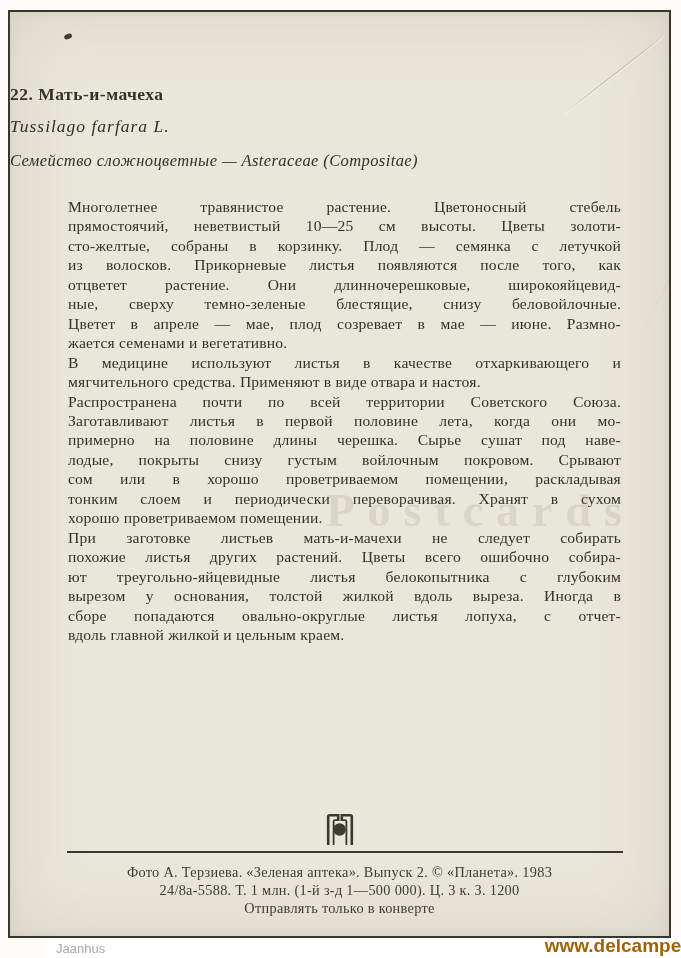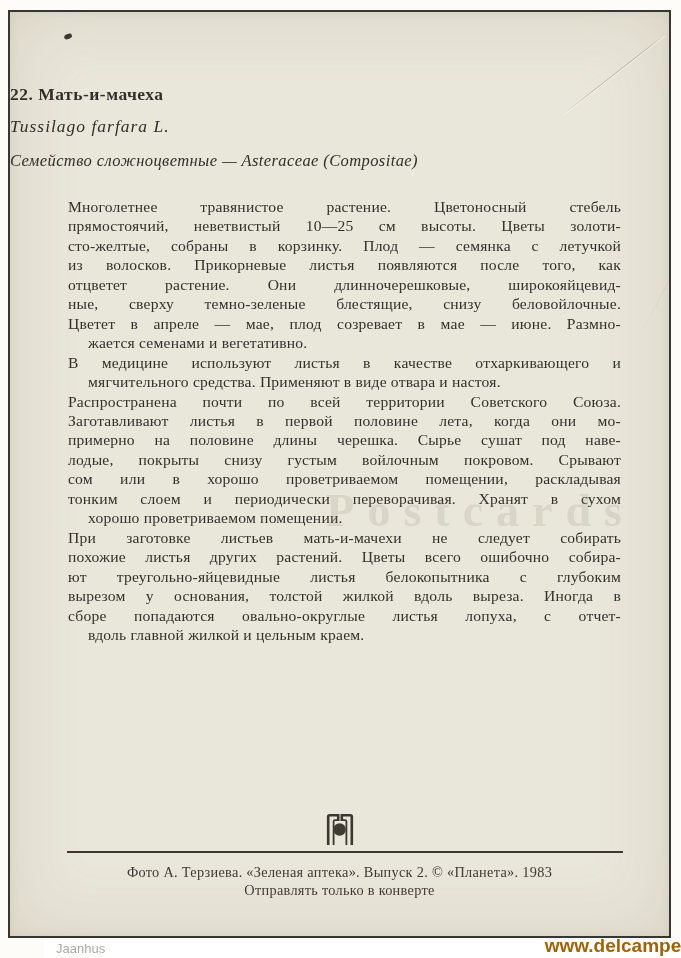--- a/index.html
+++ b/index.html
@@ -65,21 +65,21 @@
 
   
   .body-text {
     margin:26px 50px 0 58px;
     width:553px;
     color:#33312b;
     font-size:15.6px; line-height:19.45px;
     letter-spacing:0.2px;
   }
   .body-text .line { text-align:justify; text-align-last:justify; }
-  .body-text .line.para-end { text-align-last:left;margin-left:20px; }
+  .body-text .line.para-end { text-align-last:left; }
 
   
   .logo {
     position:absolute; left:50%; top:800px; transform:translateX(-50%);
     width:30px; height:33px;
   }
   .rule {
     position:absolute; left:57px; right:46px; top:839px;
     border:none; border-top:2px solid #3a3831; margin:0;
   }
@@ -153,20 +153,21 @@
     <svg class="logo" viewBox="0 0 30 33" aria-hidden="true">
       <path d="M3.2,33 L3.2,4.6 Q3.2,3.2 4.6,3.2 L13.2,3.2 L13.2,9 M16.8,9 L16.8,3.2 L25.4,3.2 Q26.8,3.2 26.8,4.6 L26.8,33" fill="none" stroke="#3a3831" stroke-width="2.6"></path>
       <path d="M8.6,33 L8.6,9.4 Q8.6,8.2 9.8,8.2 L13.2,8.2 M16.8,8.2 L20.2,8.2 Q21.4,8.2 21.4,9.4 L21.4,33" fill="none" stroke="#3a3831" stroke-width="1.8"></path>
       <circle cx="14.6" cy="17.5" r="6.2" fill="#3f3b33"></circle>
     </svg>
 
     <hr class="rule">
 
     <div class="imprint">
       <div>Фото А. Терзиева. «Зеленая аптека». Выпуск 2. © «Планета». 1983</div>
+      <div>24/8а-5588. Т. 1 млн. (1-й з-д 1—500 000). Ц. 3 к. З. 1200</div>
       <div>Отправлять только в конверте</div>
     </div>
 
   </div>
 
   <div class="scanbar">
     <span class="seller">Jaanhus</span>
     <span class="site">www.delcampe.net</span>
   </div>
 

